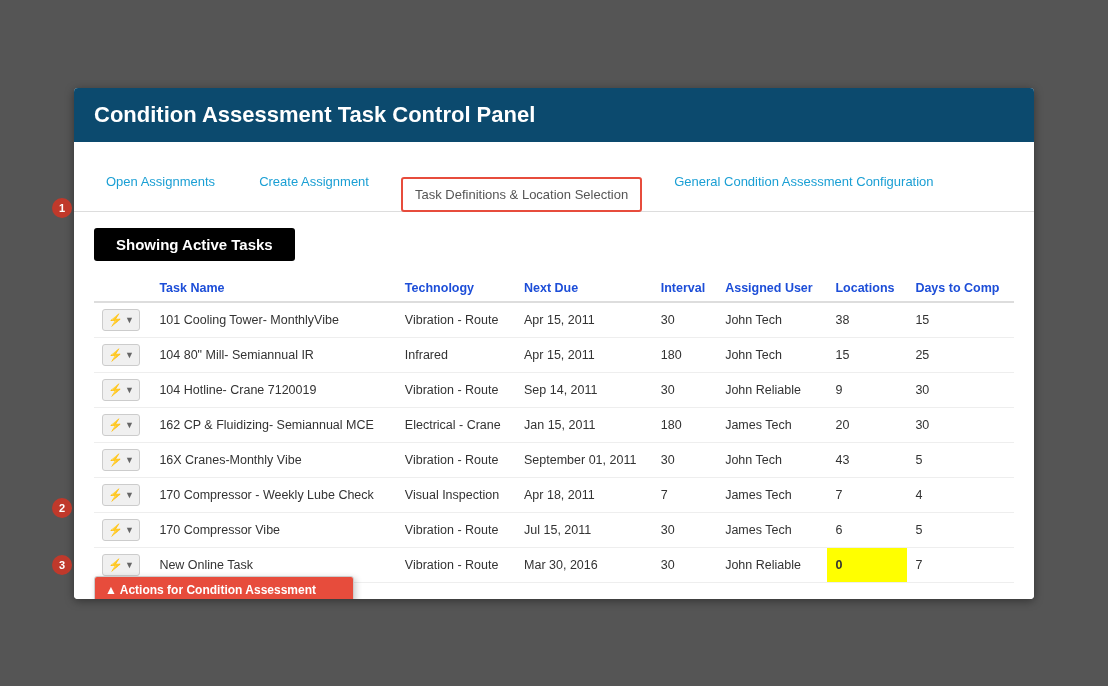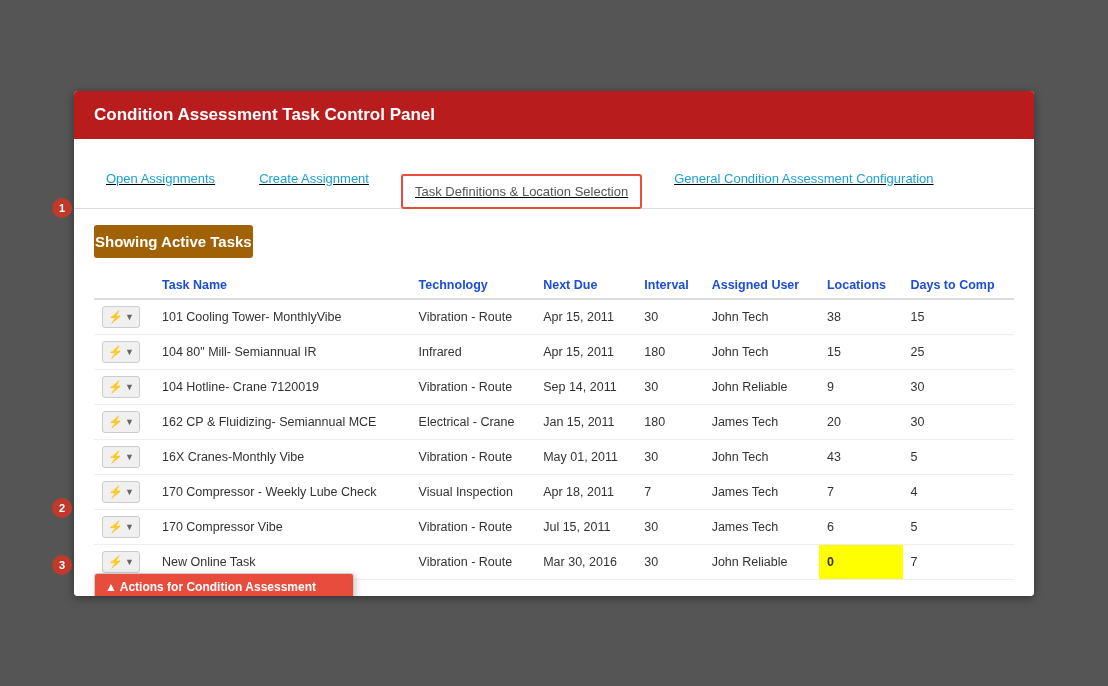--- a/index.html
+++ b/index.html
@@ -16,34 +16,33 @@
     }
     .outer-container {
       width: 960px;
       background: #fff;
       border-radius: 4px;
       overflow: hidden;
       box-shadow: 0 2px 10px rgba(0,0,0,0.4);
       position: relative;
     }
     .header-bar {
-      background: #b91c1c;
+      background: #0c4a6e;
       color: #fff;
       padding: 14px 20px;
-      font-size: 17px;
+      font-size: 22px;
       font-weight: bold;
     }
     .tabs-row {
       display: flex;
       align-items: center;
       padding: 10px 32px 0 20px;
       border-bottom: 1px solid #ddd;
       background: #fff;
       gap: 20px;
-      text-decoration: underline;
     }
     .tab {
       padding: 8px 12px;
       cursor: pointer;
       color: #1a9fd4;
       font-size: 13px;
       border: none;
       background: none;
       white-space: nowrap;
     }
@@ -53,23 +52,23 @@
       color: #555;
       margin-bottom: -1px;
       background: #fff;
       margin-top: 25px;
     }
     .content-area {
       padding: 16px 20px;
       background: #fff;
     }
     .showing-banner {
-      background: #a16207;
+      background: #000000;
       color: #fff;
-      padding: 8px 1px;
+      padding: 8px 22px;
       border-radius: 3px;
       display: inline-block;
       font-size: 15px;
       font-weight: bold;
       margin-bottom: 14px;
     }
     .task-table {
       width: 100%;
       border-collapse: collapse;
       font-size: 12.5px;
@@ -236,21 +235,21 @@
             <td>20</td>
             <td>30</td>
           </tr>
           <tr>
             <td style="position: relative;"><button class="action-btn">
                 <span class="lightning">⚡</span>
                 <span class="caret">▼</span>
               </button></td>
             <td>16X Cranes-Monthly Vibe</td>
             <td>Vibration - Route</td>
-            <td>May 01, 2011</td>
+            <td>September 01, 2011</td>
             <td>30</td>
             <td>John Tech</td>
             <td>43</td>
             <td>5</td>
           </tr>
           <tr>
             <td style="position: relative;"><button class="action-btn">
                 <span class="lightning">⚡</span>
                 <span class="caret">▼</span>
               </button></td>

